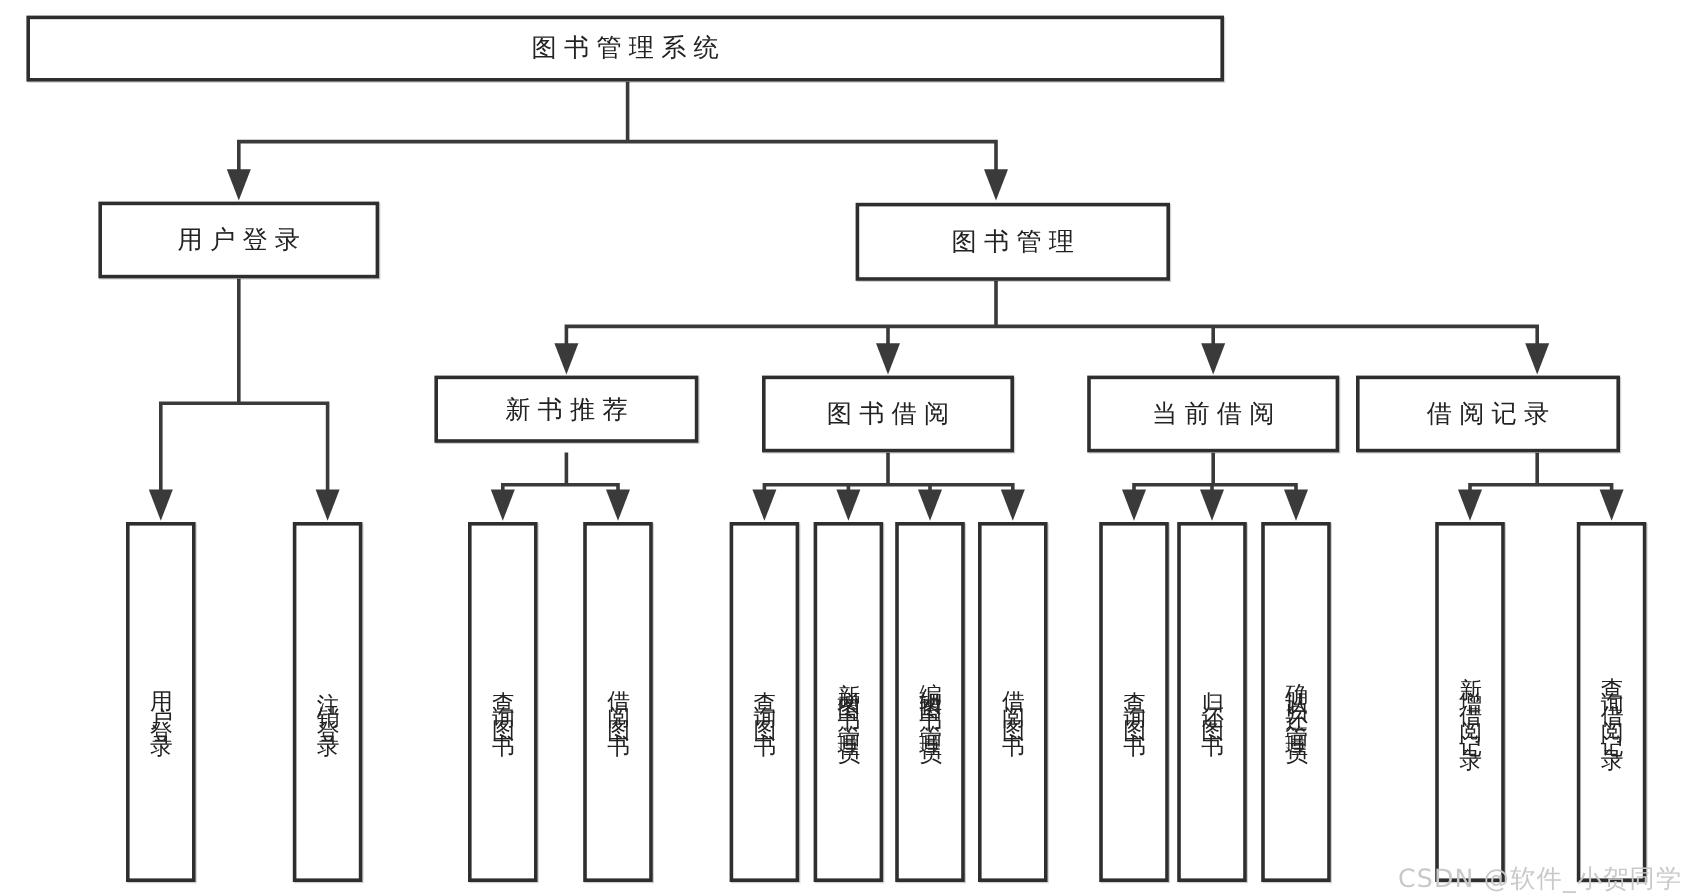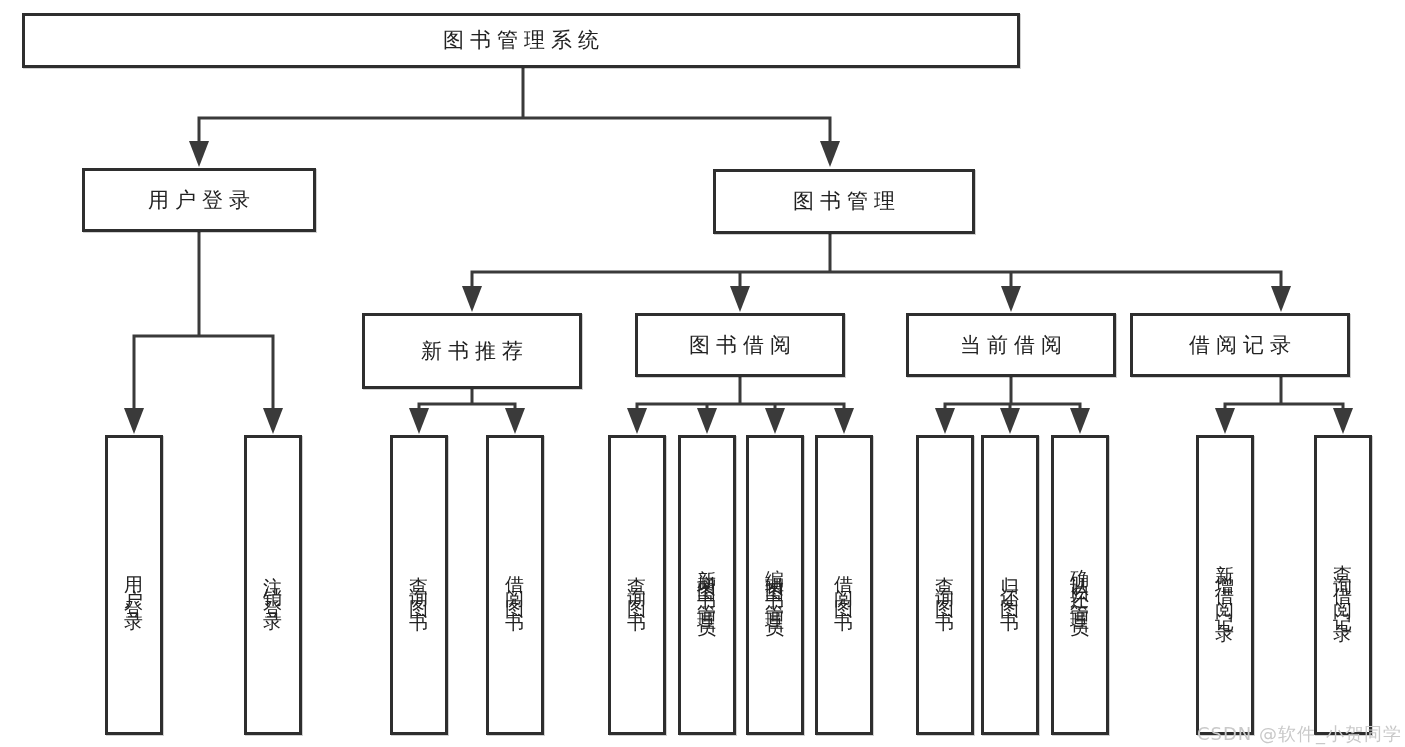--- a/index.html
+++ b/index.html
@@ -38,21 +38,21 @@
   }
   .v-box{width:58px;top:435px;height:300px;}
   .v-label{
     writing-mode:vertical-rl;text-orientation:mixed;
     font-size:19px;line-height:1;letter-spacing:12px;
     white-space:nowrap;
   }
   .v-label.long{letter-spacing:7px;}
   .watermark{
     position:absolute;right:15px;bottom:1px;
-    font-size:18px;letter-spacing:1px;
+    font-size:21px;letter-spacing:1px;
     color:var(--watermark);
     white-space:nowrap;
   }
 </style>
 </head>
 <body>
 
 <div class="canvas">
 
   <svg class="connectors" width="1405" height="747" viewBox="0 0 1405 747">
@@ -97,21 +97,21 @@
     <span class="h-label">图书管理系统</span>
   </div>
 
   <div class="box" style="left:82px;top:168px;width:234px;height:64px">
     <span class="h-label">用户登录</span>
   </div>
   <div class="box" style="left:713px;top:169px;width:262px;height:65px">
     <span class="h-label">图书管理</span>
   </div>
 
-  <div class="box" style="left:362px;top:313px;width:220px;height:76px">
+  <div class="box" style="left:362px;top:313px;width:220px;height:56px">
     <span class="h-label">新书推荐</span>
   </div>
   <div class="box" style="left:635px;top:313px;width:210px;height:64px">
     <span class="h-label">图书借阅</span>
   </div>
   <div class="box" style="left:906px;top:313px;width:210px;height:64px">
     <span class="h-label">当前借阅</span>
   </div>
   <div class="box" style="left:1130px;top:313px;width:220px;height:64px">
     <span class="h-label">借阅记录</span>

